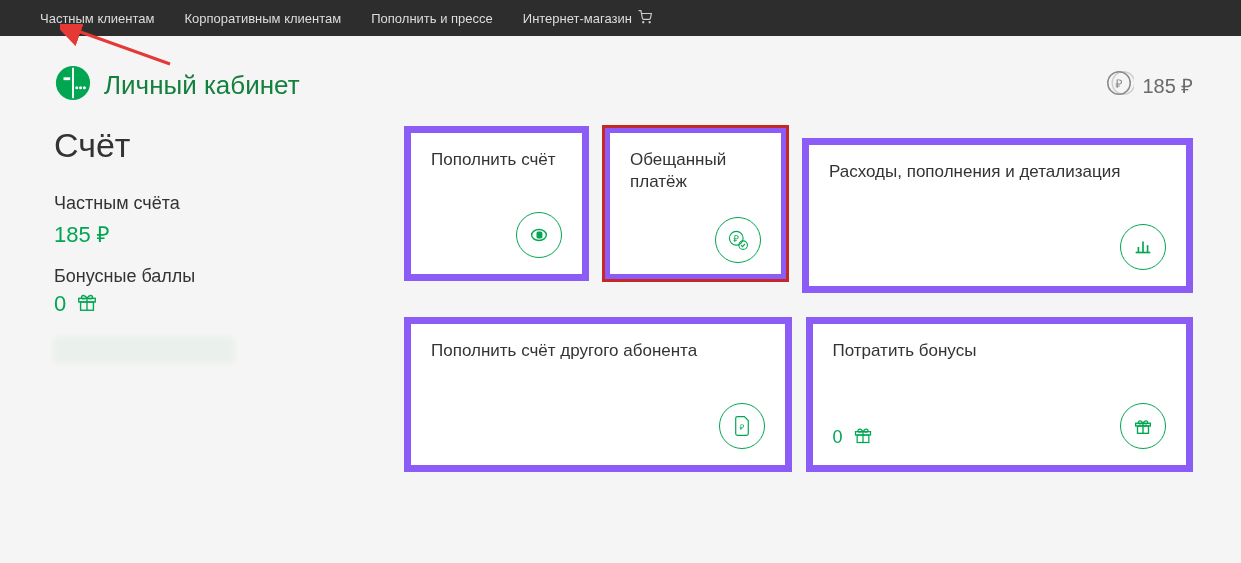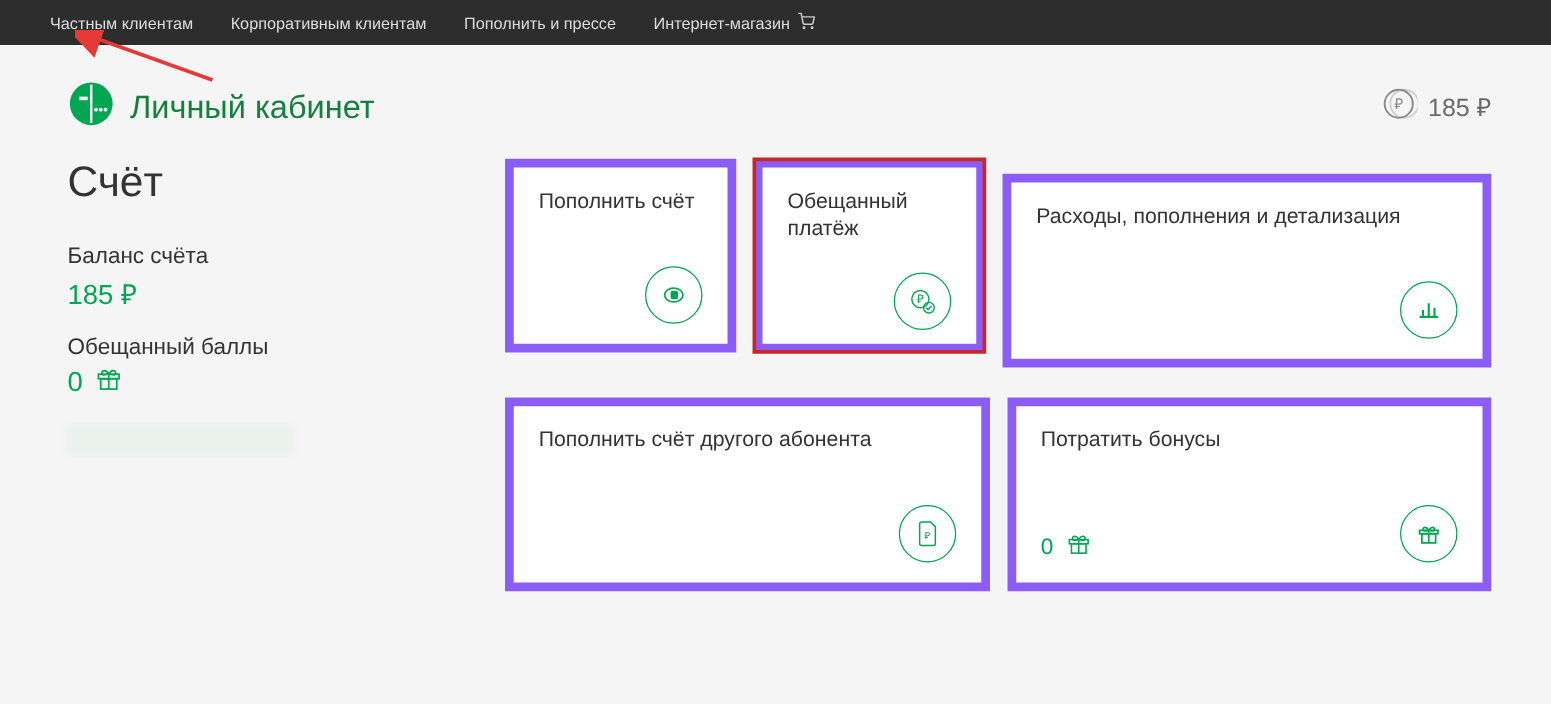--- a/index.html
+++ b/index.html
@@ -93,23 +93,23 @@
           <text x="20" y="26" text-anchor="middle" font-size="16" fill="#8a8a8a">₽</text>
         </svg>
     </span>
     <span>185 ₽</span>
   </div>
 </div>
 
 <div class="content">
   <div class="sidebar">
     <div class="section-title">Счёт</div>
-    <div class="field-label">Баланс счёта</div>
+    <div class="field-label">Частным счёта</div>
     <div class="balance-value">185 ₽</div>
-    <div class="field-label">Обещанный баллы</div>
+    <div class="field-label">Бонусные баллы</div>
     <div class="bonus-row">
       <span class="bonus-value">0</span>
       <span>
         <svg width="22" height="22" viewBox="0 0 24 24" fill="none" stroke="#00a651" stroke-width="1.5">
             <rect x="3" y="8" width="18" height="4"></rect>
             <rect x="5" y="12" width="14" height="9"></rect>
             <line x1="12" y1="8" x2="12" y2="21"></line>
             <path d="M12 8c-2-4-6-4-6-1s4 1 6 1zM12 8c2-4 6-4 6-1s-4 1-6 1z"></path>
           </svg>
       </span>

